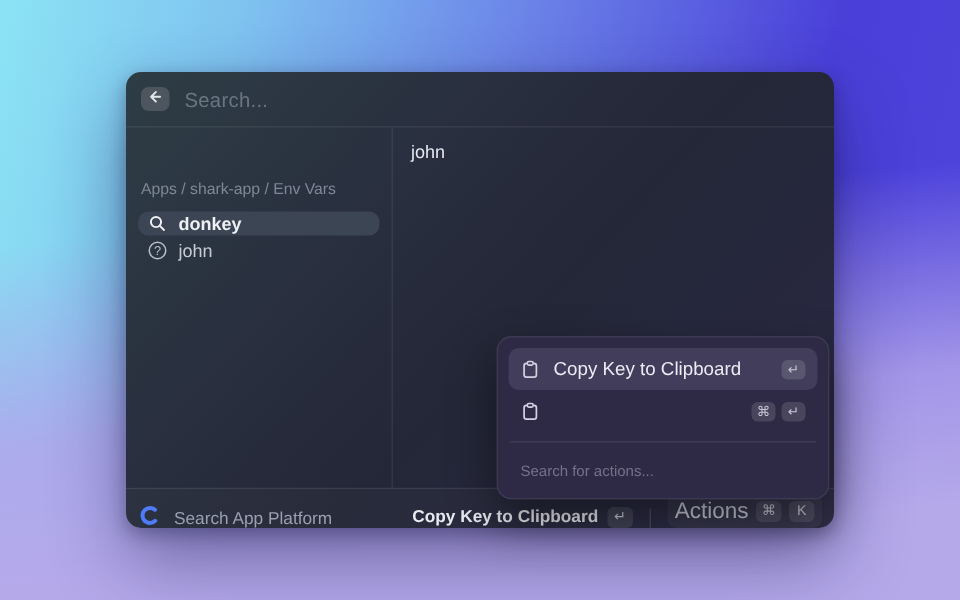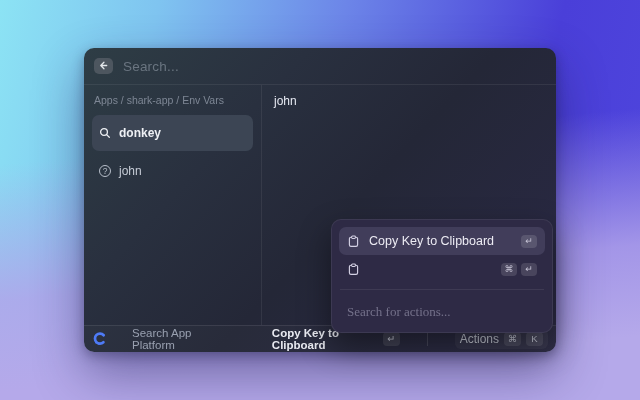--- a/index.html
+++ b/index.html
@@ -17,51 +17,51 @@
     display:flex;flex-direction:column;box-sizing:border-box;
   }
   .header{height:36px;flex:0 0 36px;display:flex;align-items:center;gap:10px;padding:0 10px;
     border-bottom:1px solid rgba(255,255,255,0.07);}
   .back-btn{width:19px;height:16px;border-radius:5px;background:#4d565f;display:flex;
     align-items:center;justify-content:center;flex:0 0 auto;cursor:default;}
   .search-placeholder{color:#6a7580;font-size:13.5px;letter-spacing:.2px;}
   .body{flex:1;display:flex;min-height:0;position:relative;}
   .left-panel{width:178px;flex:0 0 178px;box-sizing:border-box;border-right:1px solid rgba(255,255,255,0.07);
     padding:8px 8px 0 8px;display:flex;flex-direction:column;}
-  .breadcrumb{color:#7e8795;font-size:10.5px;padding:1px 2px 9px 2px;}
-  .row{height:36px;display:flex;align-items:center;gap:8px;padding:0 7px;border-radius:7px;
+  .breadcrumb{color:#7e8795;font-size:10.5px;padding:1px 2px 9px 2px;margin-top:26px;}
+  .row{height:16px;display:flex;align-items:center;gap:8px;padding:0 7px;border-radius:7px;
     font-size:12px;color:#c6ccd6;margin-bottom:2px;}
   .row.selected{background:#3c4554;color:#eef0f4;font-weight:bold;}
   .q-icon{width:12px;height:12px;border:1.2px solid #b7bec9;border-radius:50%;display:flex;
     align-items:center;justify-content:center;font-size:8.5px;color:#b7bec9;box-sizing:border-box;line-height:1;}
   .right-panel{flex:1;padding:9px 12px;color:#e6e9f2;font-size:12px;}
   .popover{position:absolute;right:3px;bottom:-8px;width:222px;box-sizing:border-box;
     background:#2e2a45;border:1px solid rgba(255,255,255,0.07);border-radius:10px;padding:7px;
     box-shadow:0 14px 32px rgba(0,0,0,0.45);z-index:5;}
   .action-row{height:28px;border-radius:7px;display:flex;align-items:center;gap:9px;
     padding:0 8px;font-size:12.5px;color:#ecebf3;}
   .action-row.selected{background:#413d5a;}
   .keys{margin-left:auto;display:flex;gap:4px;}
   .key{min-width:10px;height:13px;padding:0 3px;background:rgba(255,255,255,0.13);border-radius:4px;
     font-size:9px;color:#c7c4d6;display:flex;align-items:center;justify-content:center;line-height:1;}
   .popover-divider{height:1px;background:rgba(255,255,255,0.08);margin:6px 1px;}
-  .popover-search{color:#74718a;font-size:13px;padding:8px 8px 5px 8px;font-family:Liberation Serif, serif;}
+  .popover-search{color:#74718a;font-size:10px;padding:8px 8px 5px 8px;}
   .footer{height:26px;flex:0 0 26px;border-top:1px solid rgba(255,255,255,0.09);
     background:rgba(255,255,255,0.02);border-radius:0 0 10px 10px;
-    display:flex;align-items:center;padding:0 8px;gap:24px;}
+    display:flex;align-items:flex-end;padding:0 8px;gap:8px;}
   .app-name{color:#99a0b0;font-size:11.5px;}
   .footer-spacer{flex:1;}
   .primary-action{display:flex;align-items:center;gap:6px;}
   .primary-label{color:#e9eaf1;font-size:11.5px;font-weight:bold;}
   .fkey{min-width:11px;height:14px;padding:0 3px;background:rgba(255,255,255,0.11);border-radius:4px;
     font-size:9.5px;color:#c9ccda;display:flex;align-items:center;justify-content:center;line-height:1;}
   .footer-sep{width:1px;height:13px;background:rgba(255,255,255,0.14);margin:0 3px;}
   .actions-group{display:flex;align-items:center;gap:5px;background:rgba(255,255,255,0.05);
     border-radius:6px;padding:3px 5px;}
-  .actions-label{color:#c9cdd9;font-size:12px;}
+  .actions-label{color:#c9cdd9;font-size:15px;}
 </style>
 </head>
 <body>
 
 <div class="stage">
   <div class="window">
 
     <div class="header">
       <div class="back-btn">
         <span>

